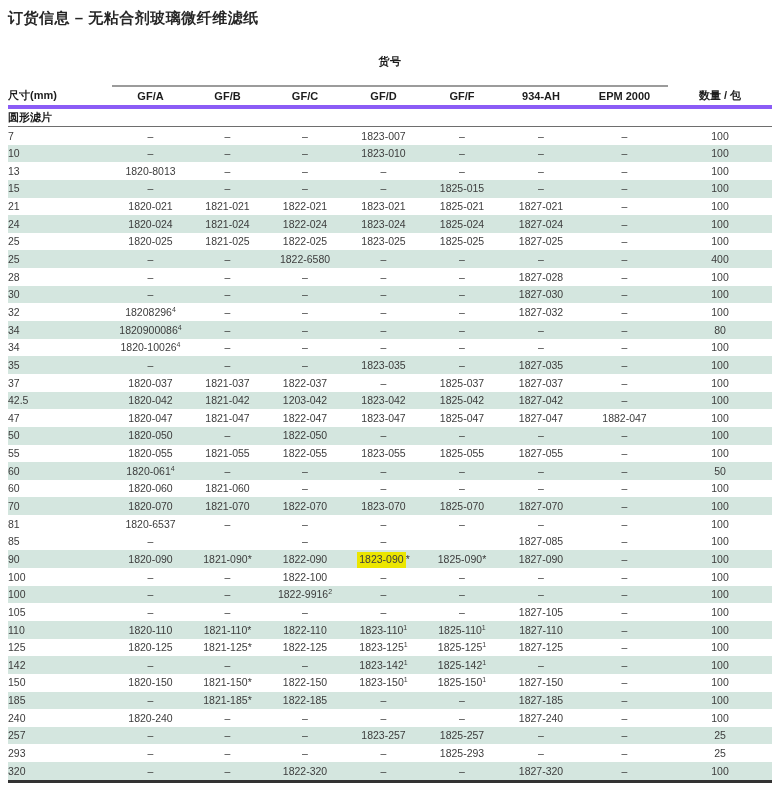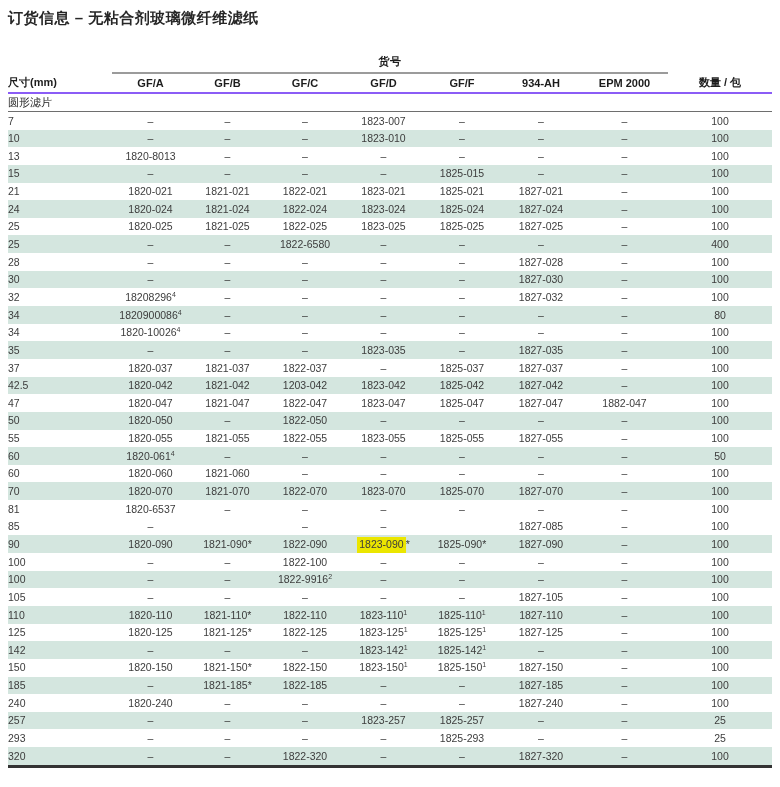--- a/index.html
+++ b/index.html
@@ -14,31 +14,31 @@
     font-size:15px;font-weight:bold;color:#272727;margin:9px 16px 0 0;
     line-height:18px;letter-spacing:0.5px;
   }
   table{
     border-collapse:collapse;table-layout:fixed;width:764px;margin-top:25px;
     border-bottom:3px solid #333333;
   }
   th,td{padding:0;line-height:1;overflow:hidden;white-space:nowrap;}
   .group-th{
     font-size:11px;font-weight:bold;color:#1c1c1c;text-align:center;
-    border-bottom:2px solid #9b9b9b;padding-bottom:5px;height:15px;vertical-align:bottom;
+    border-bottom:2px solid #9b9b9b;padding-bottom:18px;height:15px;vertical-align:bottom;
     letter-spacing:0.5px;
   }
   .group-row th.edge{border-bottom:none;}
   .cols-row th{
     font-size:11px;font-weight:bold;color:#1c1c1c;text-align:center;
-    height:18px;vertical-align:middle;border-bottom:2px solid #8b5cf6;
+    height:18px;vertical-align:middle;border-bottom:4px solid #8b5cf6;
   }
   .cols-row th.left{text-align:left;}
   .section-row th{
-    text-align:left;font-size:11px;font-weight:normal;color:#1c1c1c;
+    text-align:left;font-size:11px;font-weight:bold;color:#1c1c1c;
     height:17px;vertical-align:middle;border-bottom:1px solid #6e6e6e;
   }
   tbody td{
     height:17.65px;text-align:center;font-size:10.5px;color:#3c3c3c;
   }
   tbody td.size{text-align:left;}
   tbody tr.alt{background:var(--row-alt);margin-top:28px;}
   sup{font-size:7px;line-height:0;}
   .hl{background:var(--hl);padding:1px 2px 10px 2px;}
 </style>

